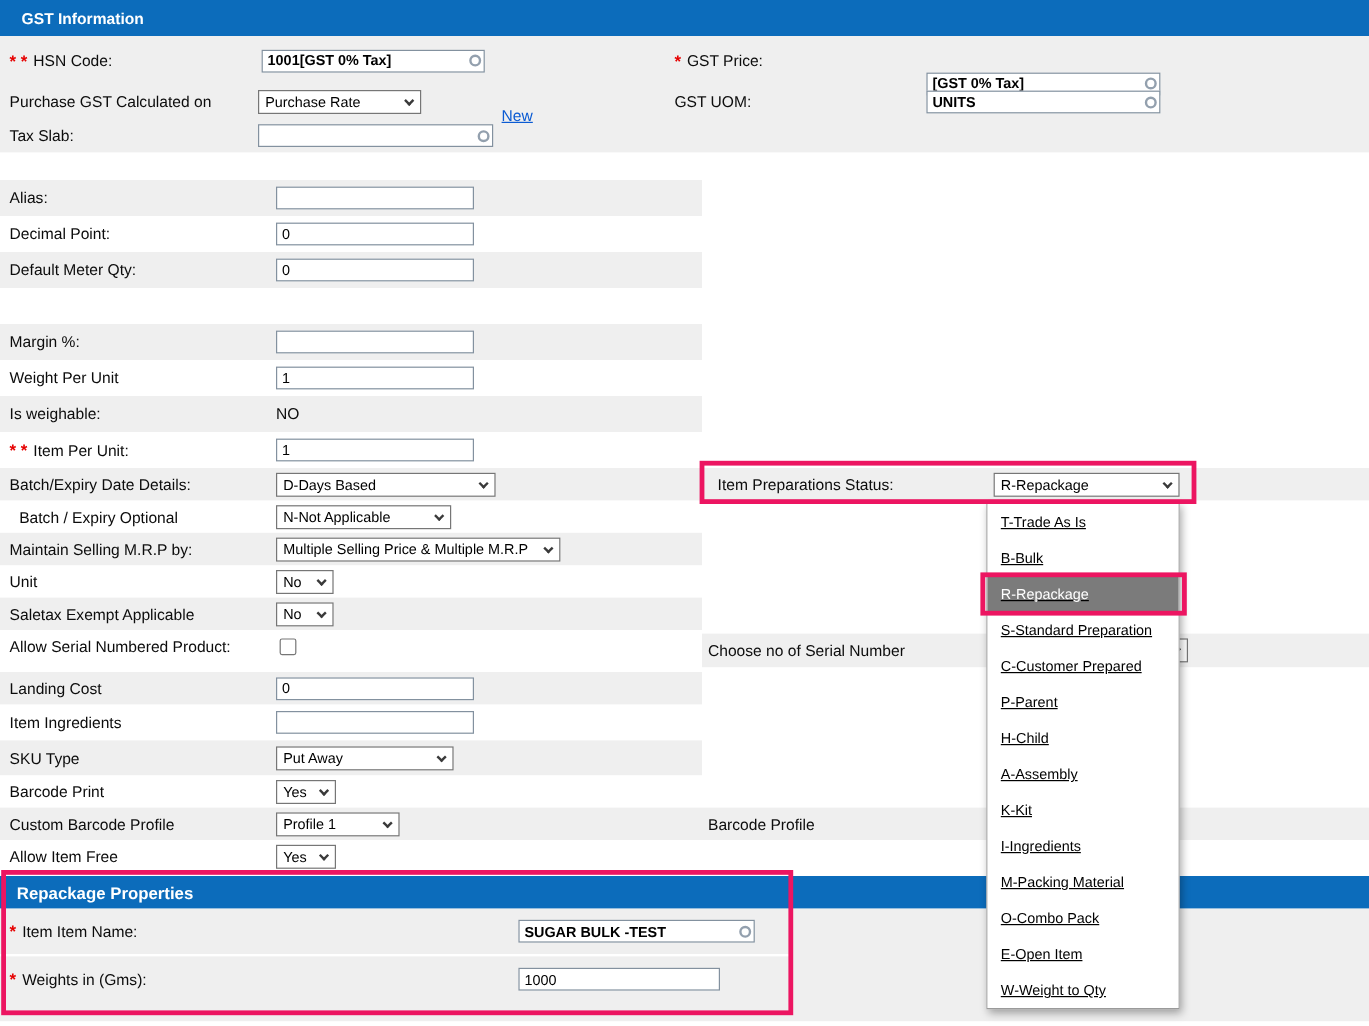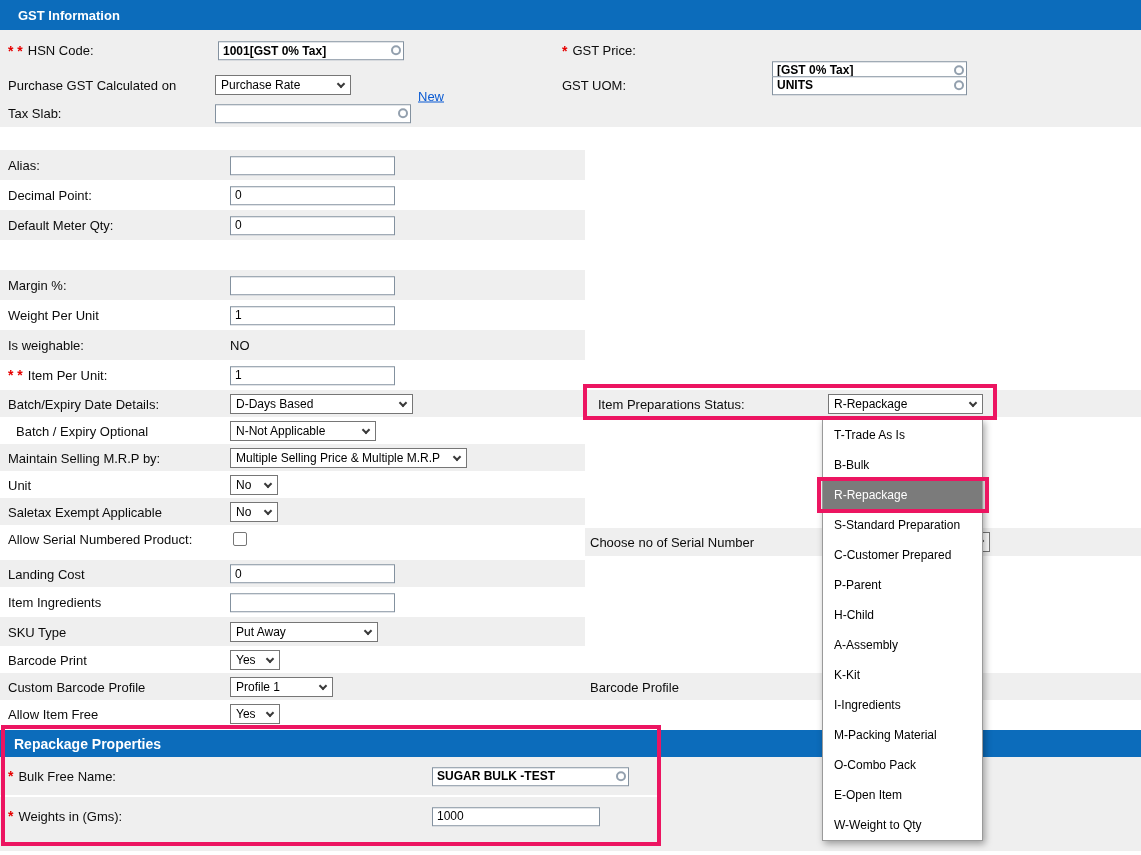--- a/index.html
+++ b/index.html
@@ -64,20 +64,21 @@
 
   .cb { width:14px; height:14px; border:1px solid #767676; border-radius:2px; background:#fff; cursor:pointer; }
 
   .staticval { font-size:13px; color:#0c0c0c; }
 
   .ddlist {
     position:absolute; left:822px; top:419px; width:161px;
     background:#fff; border:1px solid #9a9a9a;
     box-shadow:2px 3px 7px rgba(0,0,0,.35);
     z-index:10;
+    text-decoration:underline;
   }
   .dditem { height:30px; line-height:30px; padding-left:11px; font-size:12px; color:#000; background:#fff; cursor:default; }
   .dditem.selected { background:var(--highlight-gray,#7b7b7b); color:#fff; }
 
   .secbar {
     position:absolute; left:0; top:730px; width:1141px; height:27px;
     background:var(--header-blue,#0c6cbb); display:flex; align-items:center; z-index:1;
   }
   .secbar .sttl { color:#fff; font-weight:bold; font-size:14px; margin-left:14px; }
 
@@ -303,21 +304,21 @@
   </div>
 
   <div class="secbar">
     <span class="sttl">Repackage Properties</span>
   </div>
   <div class="band" style="left:0;top:757px;width:1141px;height:94px"></div>
 
   <div class="row" style="top:757px;height:38px;width:660px">
     <span class="lab" style="left:8px">
       <span class="req">*</span>
-      <span>Bulk Free Name:</span>
+      <span>Item Item Name:</span>
     </span>
     <div class="ctrl tbwrap haslens" style="left:432px;width:197px">
       <input class="tb bold" value="SUGAR BULK -TEST" style="">
       <span class="ring"></span>
     </div>
   </div>
 
   <div class="divider" style="left:0;top:795px;width:660px;height:2px"></div>
 
   <div class="row" style="top:797px;height:38px;width:660px">

